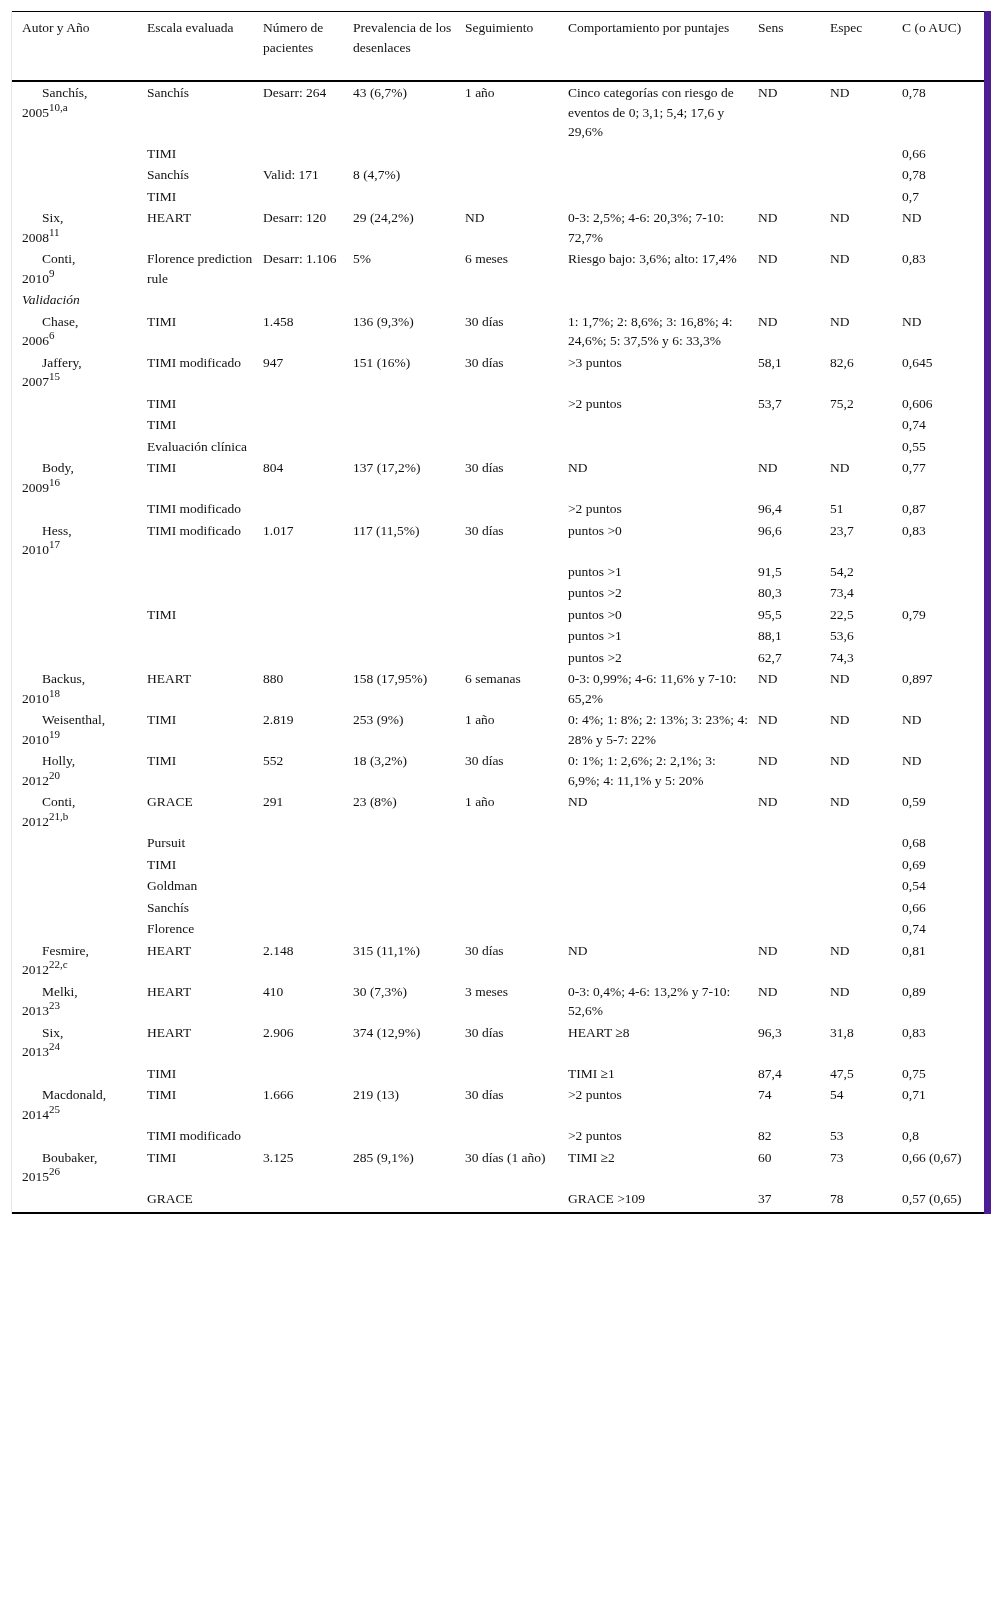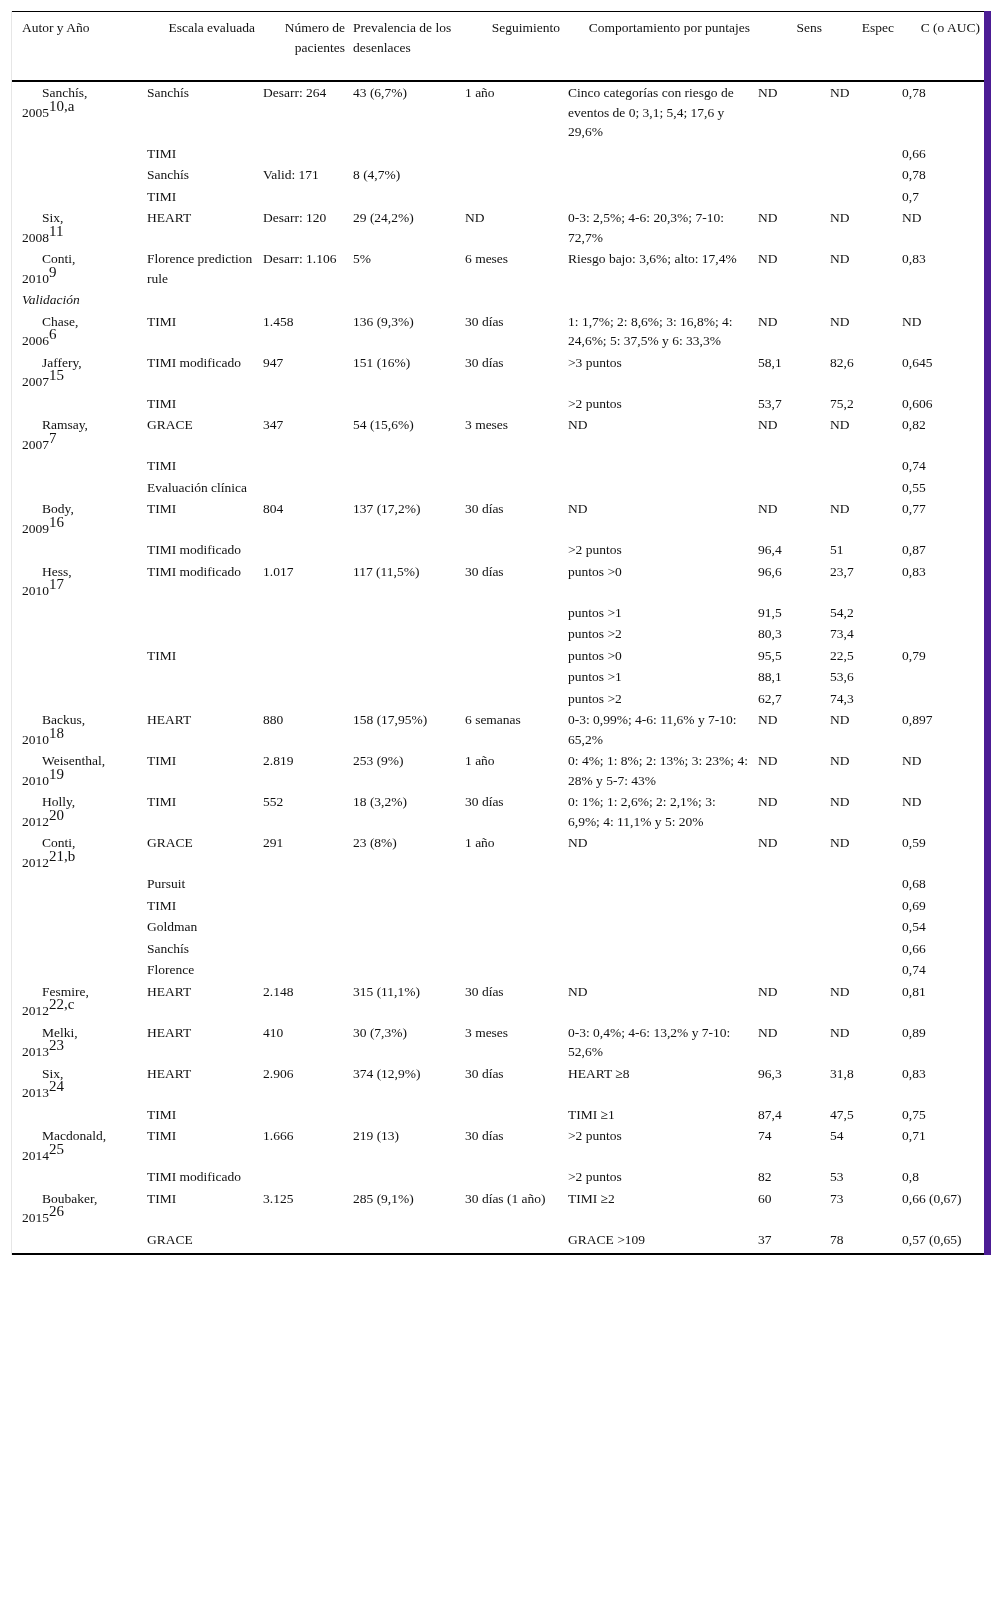--- a/index.html
+++ b/index.html
@@ -7,33 +7,33 @@
       width: 992px; height: 1607px; overflow: hidden;
       font-family: "Liberation Serif", "DejaVu Serif", serif;
       font-size: 13.5px; color: #111; line-height: 19.5px;
     }
     .wrap {
       position: absolute; left: 11px; top: 11px; width: 972px;
       border-left: 1px solid #e6e6e6; border-right: 7px solid #4c1d95;
     }
     table { border-collapse: collapse; width: 100%; table-layout: fixed; }
     thead tr th {
-      font-weight: normal; vertical-align: top; text-align: right;
+      font-weight: normal; vertical-align: top; text-align: left;
       padding: 6px 4px 4px 4px;
       border-top: 1px solid #000; border-bottom: 2px solid #000;
       height: 58px;
     }
     thead th.left { text-align: left; padding-left: 10px; }
     tbody td { vertical-align: top; padding: 1px 4px 1px 4px; text-align: left; }
     tbody tr.first td { padding-top: 4px; }
     tbody tr.last td { border-bottom: 2px solid #000; padding-bottom: 4px; }
     td.author { padding-left: 10px; }
     td.author .name { display: block; padding-left: 20px; }
     td.section { font-style: italic; padding-left: 10px; }
-    sup { font-size: 15px; line-height: 0; vertical-align: 6px; }
+    sup { font-size: 11px; line-height: 0; vertical-align: 6px; }
     col.c1 { width: 131px; } col.c2 { width: 116px; } col.c3 { width: 90px; }
     col.c4 { width: 112px; } col.c5 { width: 103px; } col.c6 { width: 190px; }
     col.c7 { width: 72px; } col.c8 { width: 72px; } col.c9 { width: 86px; }
   </style>
 </head>
 <body>
 
 <div class="wrap">
   <table>
     <colgroup>
@@ -157,31 +157,20 @@
           <td>TIMI</td>
           <td></td>
           <td></td>
           <td></td>
           <td>&gt;2 puntos</td>
           <td>53,7</td>
           <td>75,2</td>
           <td>0,606</td>
         </tr>
         <tr>
-          <td class="author"><span class="name">Ramsay,</span><span>2007</span><sup>7</sup></td>
-          <td>GRACE</td>
-          <td>347</td>
-          <td>54 (15,6%)</td>
-          <td>3 meses</td>
-          <td>ND</td>
-          <td>ND</td>
-          <td>ND</td>
-          <td>0,82</td>
-        </tr>
-        <tr>
           <td class="author"></td>
           <td>TIMI</td>
           <td></td>
           <td></td>
           <td></td>
           <td></td>
           <td></td>
           <td></td>
           <td>0,74</td>
         </tr>
@@ -294,21 +283,21 @@
           <td>ND</td>
           <td>ND</td>
           <td>0,897</td>
         </tr>
         <tr>
           <td class="author"><span class="name">Weisenthal,</span><span>2010</span><sup>19</sup></td>
           <td>TIMI</td>
           <td>2.819</td>
           <td>253 (9%)</td>
           <td>1 año</td>
-          <td>0: 4%; 1: 8%; 2: 13%; 3: 23%; 4: 28% y 5-7: 43%</td>
+          <td>0: 4%; 1: 8%; 2: 13%; 3: 23%; 4: 28% y 5-7: 22%</td>
           <td>ND</td>
           <td>ND</td>
           <td>ND</td>
         </tr>
         <tr>
           <td class="author"><span class="name">Holly,</span><span>2012</span><sup>20</sup></td>
           <td>TIMI</td>
           <td>552</td>
           <td>18 (3,2%)</td>
           <td>30 días</td>

